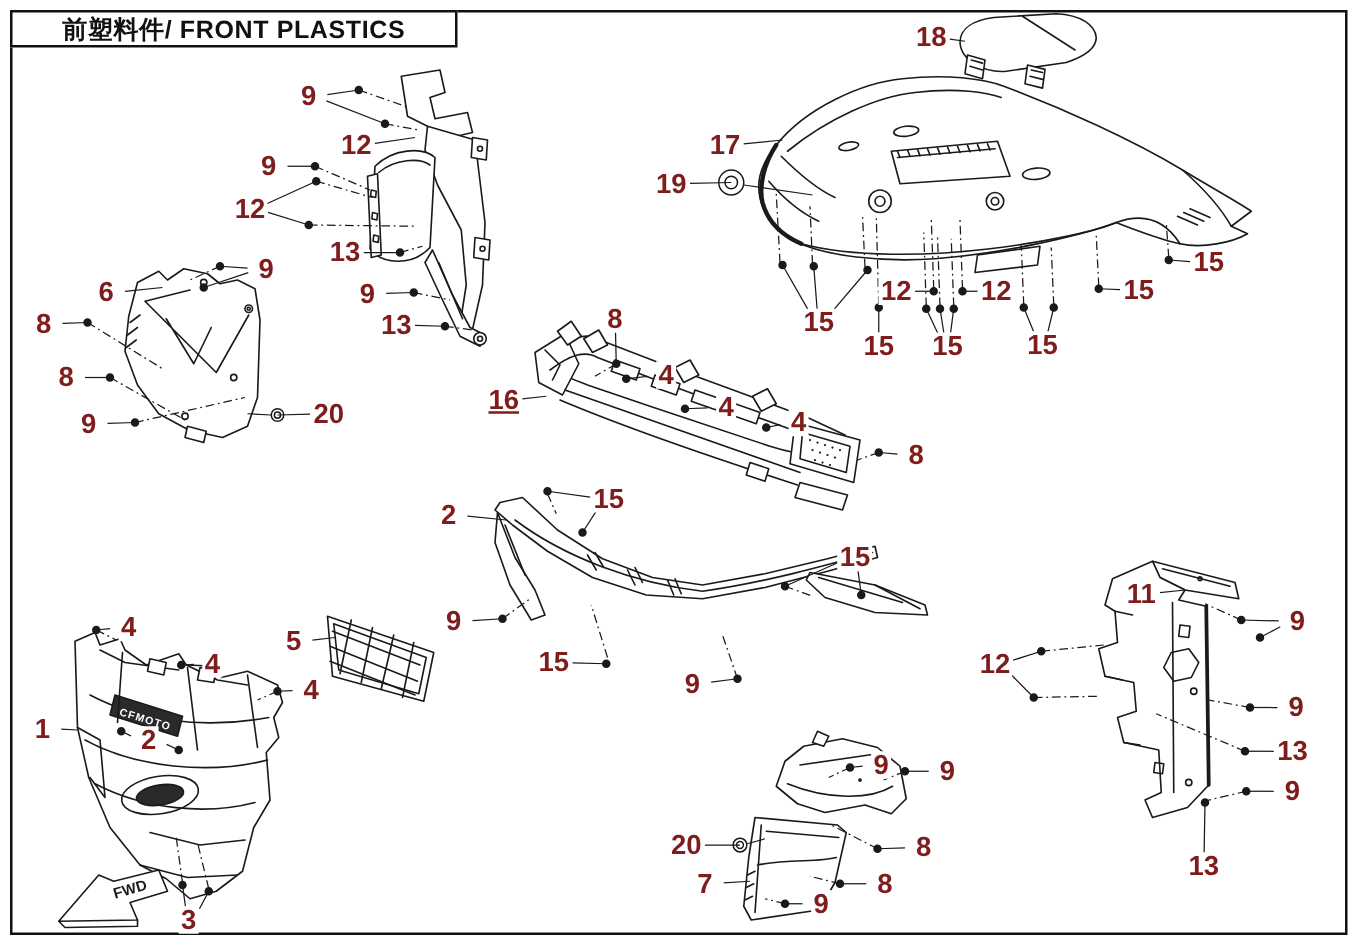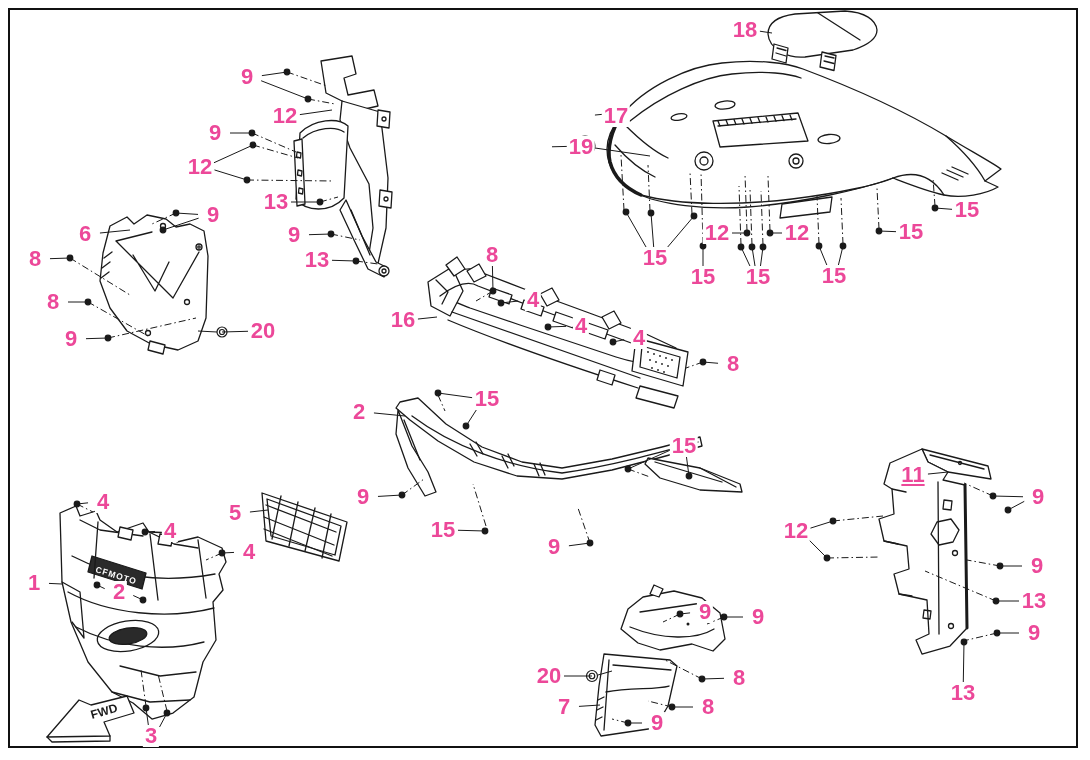--- a/index.html
+++ b/index.html
@@ -6,27 +6,30 @@
   #canvas{position:relative;width:1090px;height:760px;background:#fff;overflow:hidden;
           font-family:"Liberation Sans",sans-serif;}
   #outer-border{position:absolute;left:8px;top:8px;width:1070px;height:740px;
                 border:2px solid #111;box-sizing:border-box;}
   #title-box{position:absolute;left:8px;top:8px;width:358px;height:30px;border:2px solid #111;
              box-sizing:border-box;background:#fff;display:flex;align-items:center;justify-content:center;
              font-weight:bold;font-size:20px;color:#111;letter-spacing:0.5px;z-index:5;}
   #gfx{position:absolute;left:0;top:0;z-index:2;}
   #callout-layer{position:absolute;left:0;top:0;width:100%;height:100%;z-index:4;pointer-events:none;}
   .callout-label{position:absolute;transform:translate(-50%,-50%);font-weight:bold;font-size:22px;
-                 color:#ec4899;background:#fff;padding:0 2px;line-height:1;white-space:nowrap;}
+                 color:#7f1d1d;background:#fff;padding:0 2px;line-height:1;white-space:nowrap;}
 </style>
 </head>
 <body>
 
 <div id="canvas">
   <div id="outer-border"></div>
+  <div id="title-box">
+    <span>前塑料件/ FRONT PLASTICS</span>
+  </div>
 
   <svg id="gfx" width="1090" height="760" viewBox="0 0 1090 760" xmlns="http://www.w3.org/2000/svg">
     <g id="parts" stroke="#1a1a1a" stroke-width="1.3" fill="none" stroke-linejoin="round" stroke-linecap="round">
 
       <g>
         <path d="M768,34 C768,22 780,16 795,14 L845,11 C865,12 876,20 877,30 C877,38 868,45 853,50 L805,57 C788,58.5 769,49 768,34 Z" fill="#fff"></path>
         <path d="M818,13 L860,40"></path>
         <path d="M774,44 l14,4 -2,15 -14,-4 z" fill="#fff"></path>
         <path d="M777,48 l9,2.5 M776,53 l10,3"></path>
         <path d="M822,52 l14,3.5 -2,15 -14,-3.5 z" fill="#fff"></path>
@@ -378,50 +381,50 @@
       <div class="callout-label" style="left: 71px; top: 339px;">9</div>
       <div class="callout-label" style="left: 263px; top: 331px;">20</div>
       <div class="callout-label" style="left: 34px; top: 583px;">1</div>
       <div class="callout-label" style="left: 103px; top: 502px;">4</div>
       <div class="callout-label" style="left: 170px; top: 531px;">4</div>
       <div class="callout-label" style="left: 249px; top: 552px;">4</div>
       <div class="callout-label" style="left: 119px; top: 592px;">2</div>
       <div class="callout-label" style="left: 151px; top: 736px;">3</div>
       <div class="callout-label" style="left: 235px; top: 513px;">5</div>
       <div class="callout-label" style="left: 492px; top: 255px;">8</div>
-      <div class="callout-label" style="left: 403px; top: 320px;">16</div>
+      <div class="callout-label" style="left: 403px; top: 320px; text-decoration: underline;">16</div>
       <div class="callout-label" style="left: 533px; top: 300px;">4</div>
       <div class="callout-label" style="left: 581px; top: 326px;">4</div>
       <div class="callout-label" style="left: 639px; top: 338px;">4</div>
       <div class="callout-label" style="left: 733px; top: 364px;">8</div>
       <div class="callout-label" style="left: 359px; top: 412px;">2</div>
       <div class="callout-label" style="left: 487px; top: 399px;">15</div>
       <div class="callout-label" style="left: 363px; top: 497px;">9</div>
       <div class="callout-label" style="left: 443px; top: 530px;">15</div>
       <div class="callout-label" style="left: 684px; top: 446px;">15</div>
       <div class="callout-label" style="left: 554px; top: 547px;">9</div>
       <div class="callout-label" style="left: 745px; top: 30px;">18</div>
-      <div class="callout-label" style="left: 580px; top: 116px; margin-left: 36px;">17</div>
-      <div class="callout-label" style="left: 537px; top: 147px; margin-left: 44px;">19</div>
+      <div class="callout-label" style="left: 580px; top: 116px;">17</div>
+      <div class="callout-label" style="left: 537px; top: 147px;">19</div>
       <div class="callout-label" style="left: 655px; top: 258px;">15</div>
       <div class="callout-label" style="left: 703px; top: 277px;">15</div>
       <div class="callout-label" style="left: 717px; top: 233px;">12</div>
       <div class="callout-label" style="left: 758px; top: 277px;">15</div>
       <div class="callout-label" style="left: 797px; top: 233px;">12</div>
       <div class="callout-label" style="left: 834px; top: 276px;">15</div>
       <div class="callout-label" style="left: 911px; top: 232px;">15</div>
       <div class="callout-label" style="left: 967px; top: 210px;">15</div>
       <div class="callout-label" style="left: 549px; top: 676px;">20</div>
       <div class="callout-label" style="left: 564px; top: 707px;">7</div>
       <div class="callout-label" style="left: 705px; top: 612px;">9</div>
       <div class="callout-label" style="left: 758px; top: 617px;">9</div>
       <div class="callout-label" style="left: 739px; top: 678px;">8</div>
       <div class="callout-label" style="left: 708px; top: 707px;">8</div>
       <div class="callout-label" style="left: 657px; top: 723px;">9</div>
-      <div class="callout-label" style="left: 913px; top: 475px; text-decoration: underline;">11</div>
+      <div class="callout-label" style="left: 913px; top: 475px;">11</div>
       <div class="callout-label" style="left: 796px; top: 531px;">12</div>
       <div class="callout-label" style="left: 1038px; top: 497px;">9</div>
       <div class="callout-label" style="left: 1037px; top: 566px;">9</div>
       <div class="callout-label" style="left: 1034px; top: 601px;">13</div>
       <div class="callout-label" style="left: 1034px; top: 633px;">9</div>
       <div class="callout-label" style="left: 963px; top: 693px;">13</div>
     </div>
 </div>
 
 </body></html>

